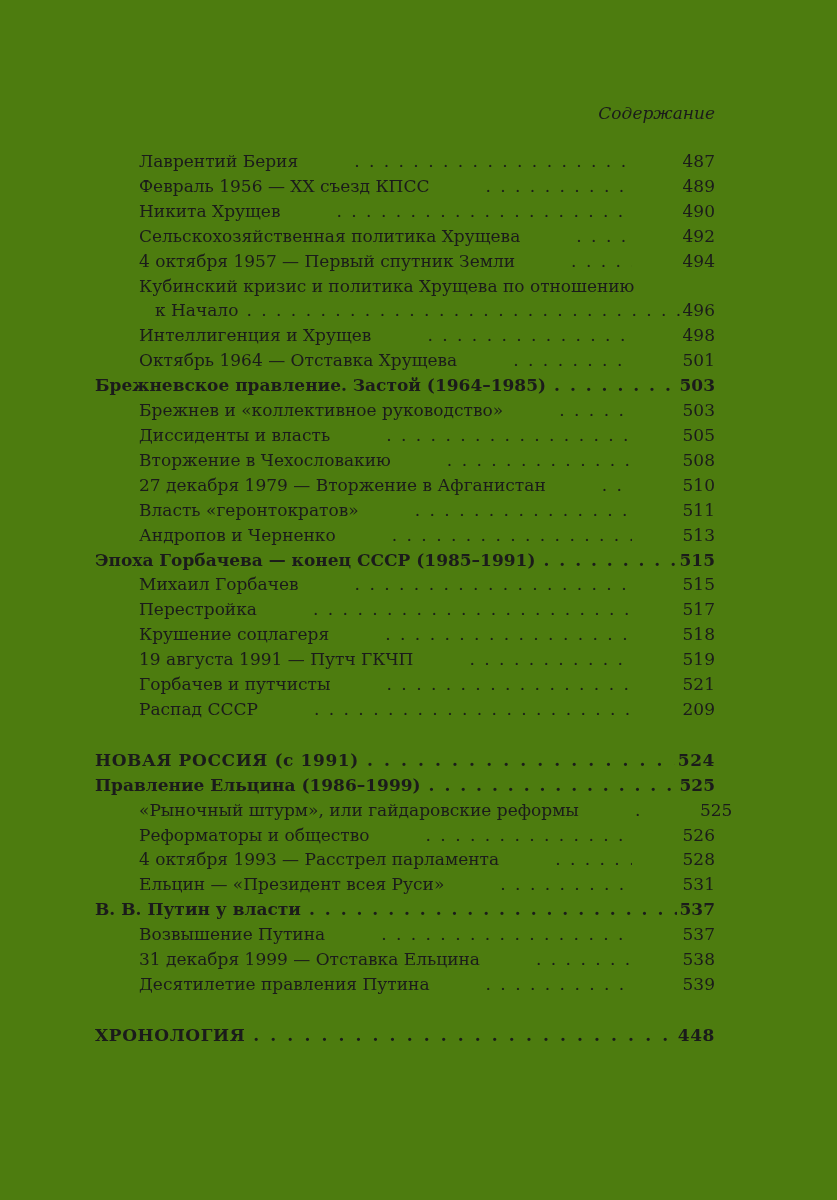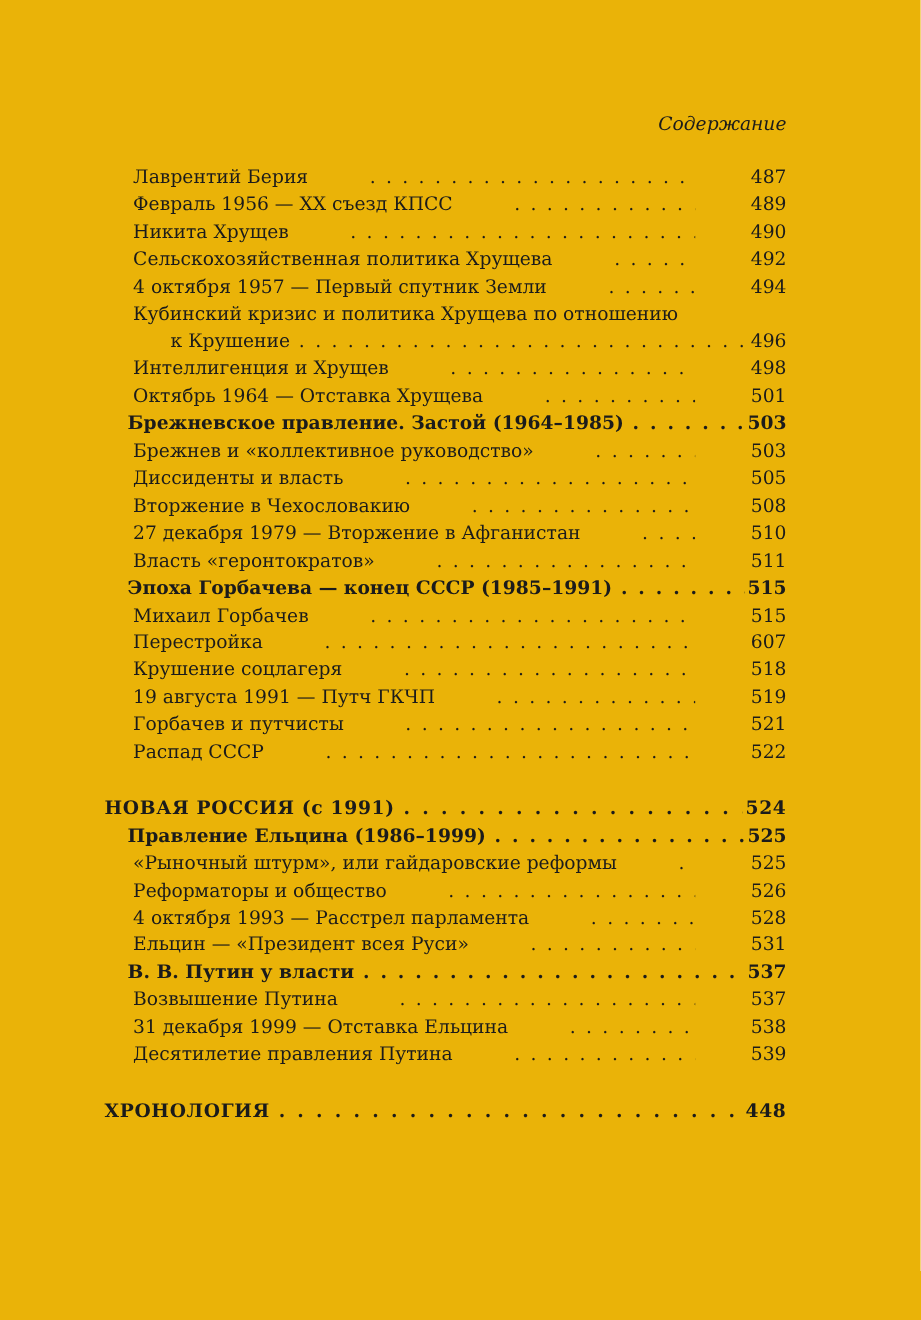--- a/index.html
+++ b/index.html
@@ -4,21 +4,21 @@
 <style>
   html, body {
     margin: 0;
     padding: 0;
     background: #fdfcfa;
   }
   .page {
     position: relative;
     width: 837px;
     height: 1200px;
-    background: #eab308;
+    background: #4d7c0f;
     font-family: "DejaVu Serif", "Liberation Serif", serif;
     color: #1b1b1b;
     overflow: hidden;
   }
   .running-header {
     position: absolute;
     top: 103px;
     left: 95px;
     right: 122px;
     text-align: right;
@@ -31,22 +31,22 @@
     left: 95px;
     right: 122px;
     font-size: 17px;
   }
   .row {
     display: flex;
     align-items: baseline;
     line-height: 24.9px;
   }
   .lvl0 { margin-left: 0; }
-  .lvl1 { margin-left: 21px; }
-  .lvl2 { margin-left: 26px; gap: 48px; }
+  .lvl1 { margin-left: 0; }
+  .lvl2 { margin-left: 44px; gap: 48px; }
   .lvl3 { margin-left: 60px; }
   .bold { font-weight: bold; }
   .caps { letter-spacing: 0.6px; }
   .gap  { margin-top: 26px; }
   .label {
     white-space: nowrap;
     flex: 0 0 auto;
   }
   .leader {
     flex: 1 1 auto;
@@ -95,21 +95,21 @@
       </div>
       <div class="row lvl2">
         <span class="label">4 октября 1957 — Первый спутник Земли</span>
         <span class="leader"></span>
         <span class="pagenum">494</span>
       </div>
       <div class="row lvl2">
         <span class="label">Кубинский кризис и политика Хрущева по отношению</span>
       </div>
       <div class="row lvl3">
-        <span class="label">к Крушение</span>
+        <span class="label">к Начало</span>
         <span class="leader"></span>
         <span class="pagenum">496</span>
       </div>
       <div class="row lvl2">
         <span class="label">Интеллигенция и Хрущев</span>
         <span class="leader"></span>
         <span class="pagenum">498</span>
       </div>
       <div class="row lvl2">
         <span class="label">Октябрь 1964 — Отставка Хрущева</span>
@@ -139,54 +139,59 @@
       <div class="row lvl2">
         <span class="label">27 декабря 1979 — Вторжение в Афганистан</span>
         <span class="leader"></span>
         <span class="pagenum">510</span>
       </div>
       <div class="row lvl2">
         <span class="label">Власть «геронтократов»</span>
         <span class="leader"></span>
         <span class="pagenum">511</span>
       </div>
+      <div class="row lvl2">
+        <span class="label">Андропов и Черненко</span>
+        <span class="leader"></span>
+        <span class="pagenum">513</span>
+      </div>
       <div class="row lvl1 bold">
         <span class="label">Эпоха Горбачева — конец СССР (1985–1991)</span>
         <span class="leader"></span>
         <span class="pagenum">515</span>
       </div>
       <div class="row lvl2">
         <span class="label">Михаил Горбачев</span>
         <span class="leader"></span>
         <span class="pagenum">515</span>
       </div>
       <div class="row lvl2">
         <span class="label">Перестройка</span>
         <span class="leader"></span>
-        <span class="pagenum">607</span>
+        <span class="pagenum">517</span>
       </div>
       <div class="row lvl2">
         <span class="label">Крушение соцлагеря</span>
         <span class="leader"></span>
         <span class="pagenum">518</span>
       </div>
       <div class="row lvl2">
         <span class="label">19 августа 1991 — Путч ГКЧП</span>
         <span class="leader"></span>
         <span class="pagenum">519</span>
       </div>
       <div class="row lvl2">
         <span class="label">Горбачев и путчисты</span>
         <span class="leader"></span>
         <span class="pagenum">521</span>
       </div>
       <div class="row lvl2">
         <span class="label">Распад СССР</span>
         <span class="leader"></span>
-        <span class="pagenum">522</span>
+        <span class="pagenum">209</span>
       </div>
       <div class="row lvl0 bold caps gap">
         <span class="label">НОВАЯ РОССИЯ (с 1991)</span>
         <span class="leader"></span>
         <span class="pagenum">524</span>
       </div>
       <div class="row lvl1 bold">
         <span class="label">Правление Ельцина (1986–1999)</span>
         <span class="leader"></span>
         <span class="pagenum">525</span>

